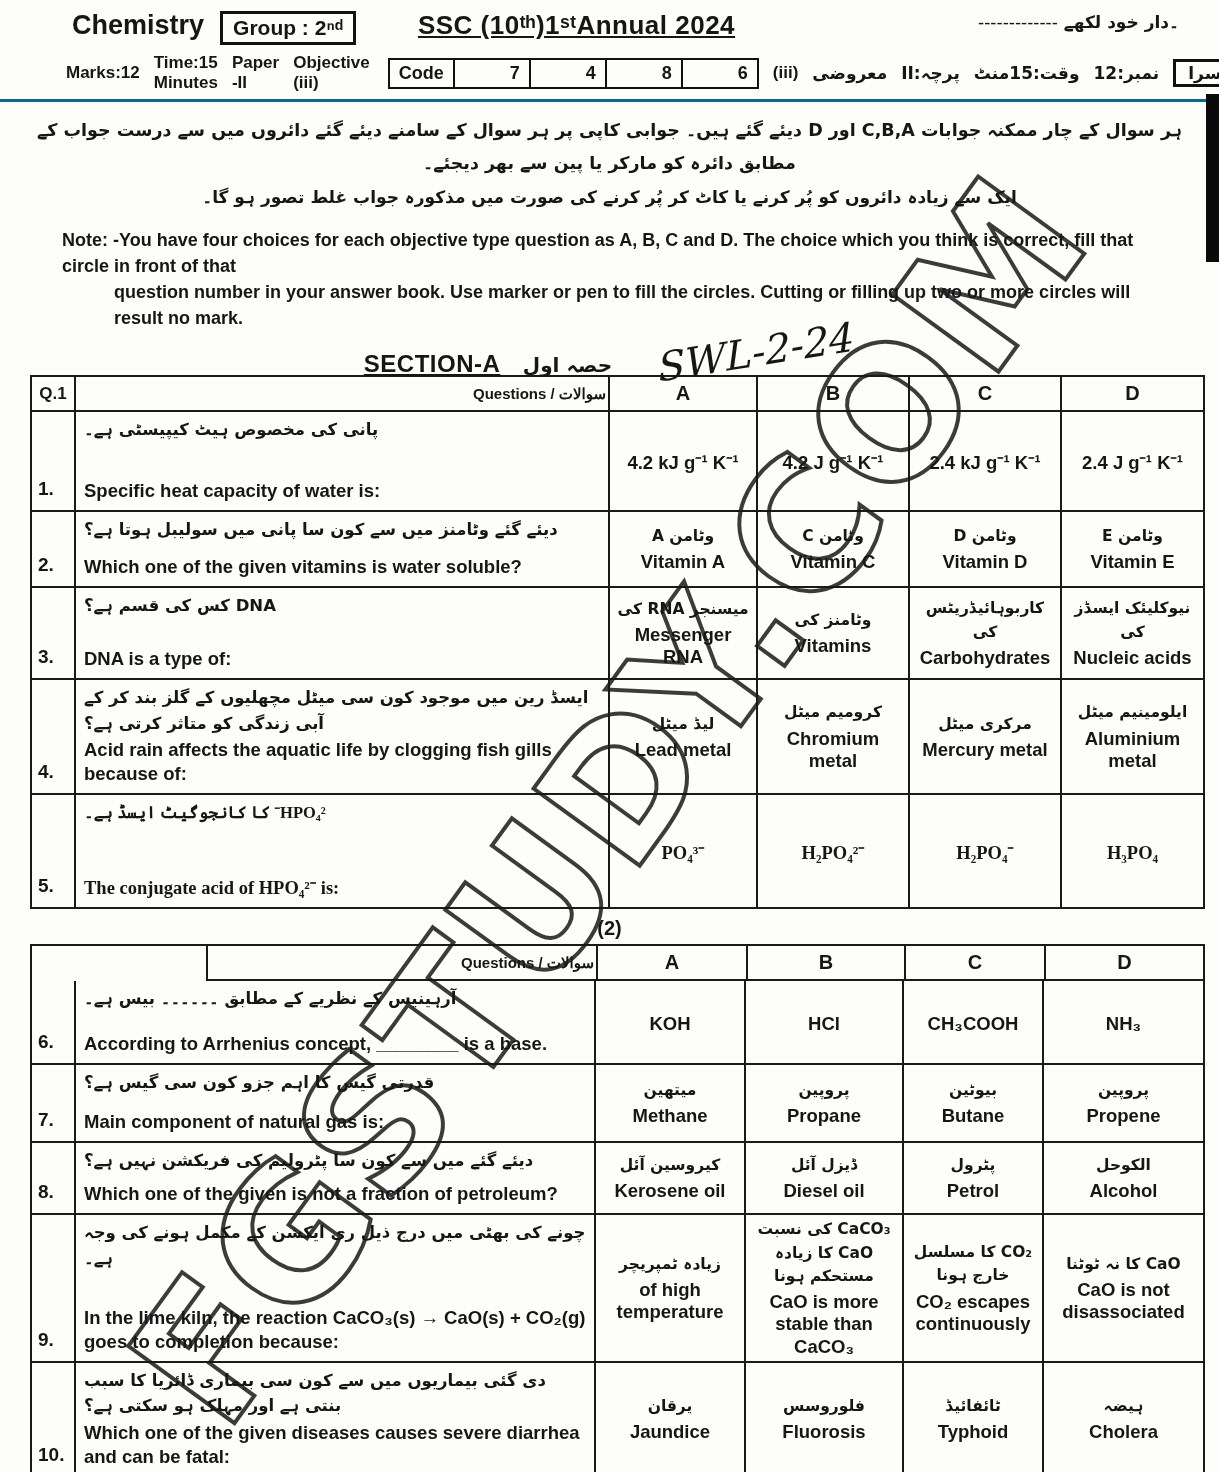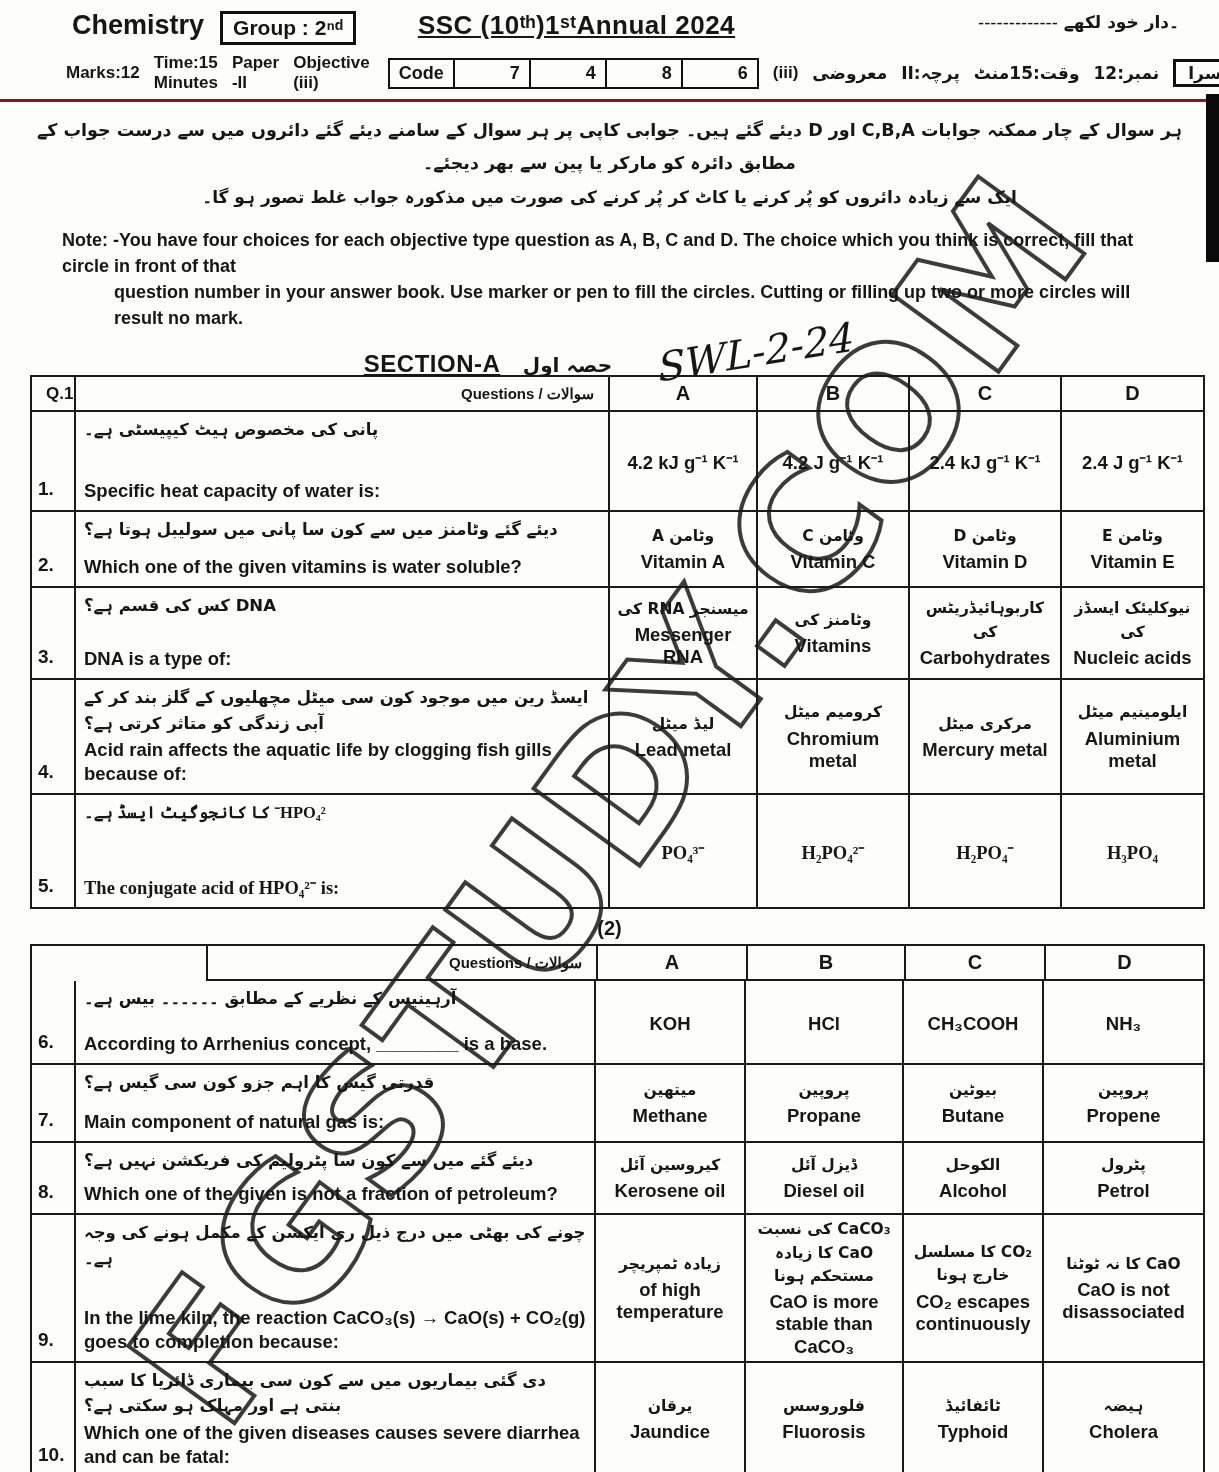--- a/index.html
+++ b/index.html
@@ -14,21 +14,21 @@
 
   
   .hdr-row1 { display:flex; align-items:flex-start; padding:10px 40px 0 72px; }
   .subject { font-size:27px; font-weight:bold; }
   .group-box { border:3px solid #111; font-size:21px; font-weight:bold; padding:2px 10px; margin-left:16px; margin-top:1px; }
   .exam-title { font-size:26px; font-weight:bold; text-decoration:underline; margin-left:62px; letter-spacing:.5px; }
   .rollno { margin-left:auto; font-size:17px; font-weight:bold; direction:rtl; text-align:left; padding-top:2px; }
   .rollno .dashes { letter-spacing:2px; font-weight:normal; }
 
   .hdr-row2 { display:flex; align-items:center; gap:14px; padding:8px 30px 6px 66px;
-              border-bottom:3px solid #7f1d1d; font-size:17px; font-weight:bold; }
+              border-bottom:3px solid #0369a1; font-size:17px; font-weight:bold; }
   .codebox { display:flex; border:2px solid #111; margin-left:4px;gap:46px; }
   .codebox .cc { border-right:2px solid #111; padding:3px 9px; font-size:18px; font-weight:bold; }
   .codebox .cc:last-child { border-right:none; }
   .meta-ur { font-size:17px; font-weight:bold; }
   .group-box-ur { border:3px solid #111; padding:1px 12px; }
 
   
   .inst { text-align:center; font-size:17.5px; font-weight:600; line-height:1.9; padding:12px 28px 4px 28px; }
   .inst .l2 { font-size:17px; }
 
@@ -48,21 +48,21 @@
 
   
   .tbl { margin:0 14px 0 30px; border:2px solid #1a1a1a; }
   .grid { display:grid; }
   .g1 { grid-template-columns:44px 534px 148px 152px 152px auto; }
   .g2 { grid-template-columns:44px 520px 150px 158px 140px auto; }
   .row { border-bottom:2px solid #1a1a1a; }
   .row:last-child { border-bottom:none; }
   .cell { border-right:2px solid #1a1a1a; padding:3px 6px; display:flex; flex-direction:column; justify-content:center; }
   .cell:last-child { border-right:none; }
-  .hcell { font-size:20px; font-weight:bold; text-align:center; justify-content:center; padding:5px 14px; }
+  .hcell { font-size:20px; font-weight:bold; text-align:center; justify-content:center; padding:5px 2px; }
   .numcell { font-size:19px; font-weight:bold; justify-content:flex-end; padding-bottom:10px; }
   .qcell { justify-content:space-between; }
   .q-ur { font-size:16.5px; font-weight:600; text-align:left; direction:rtl; line-height:1.55; padding:2px 2px 0 2px; }
   .q-eq { font-size:18px; font-family:"Liberation Serif", serif; text-align:center; padding:2px 0; }
   .q-en { font-size:18.5px; font-weight:600; text-align:left; line-height:1.3; padding:2px 0 4px 2px; }
   .optcell { text-align:center; align-items:center; }
   .o-ur { font-size:15.5px; font-weight:600; line-height:1.5; direction:rtl; }
   .o-en { font-size:18.5px; font-weight:600; line-height:1.2; padding-top:3px; }
   .t2hdr { margin-left:174px; display:grid; grid-template-columns:390px 150px 158px 140px auto;
            border-bottom:2px solid #1a1a1a; border-left:2px solid #1a1a1a; }
@@ -315,27 +315,27 @@
           </div>
           <div class="cell optcell">
             <div class="o-ur ur">کیروسین آئل</div>
             <div class="o-en">Kerosene oil</div>
           </div>
           <div class="cell optcell">
             <div class="o-ur ur">ڈیزل آئل</div>
             <div class="o-en">Diesel oil</div>
           </div>
           <div class="cell optcell">
+            <div class="o-ur ur">پٹرول</div>
+            <div class="o-en">Petrol</div>
+          </div>
+          <div class="cell optcell">
             <div class="o-ur ur">الکوحل</div>
             <div class="o-en">Alcohol</div>
           </div>
-          <div class="cell optcell">
-            <div class="o-ur ur">پٹرول</div>
-            <div class="o-en">Petrol</div>
-          </div>
         </div>
         <div class="grid g2 row" style="min-height: 142px;">
           <div class="cell numcell">9.</div>
           <div class="cell qcell">
             <div class="q-ur ur">چونے کی بھٹی میں درج ذیل ری ایکشن کے مکمل ہونے کی وجہ ہے۔</div>
             <div class="q-en">In the lime kiln, the reaction CaCO₃(s) → CaO(s) + CO₂(g) goes to completion because:</div>
           </div>
           <div class="cell optcell">
             <div class="o-ur ur">زیادہ ٹمپریچر</div>
             <div class="o-en">of high temperature</div>

